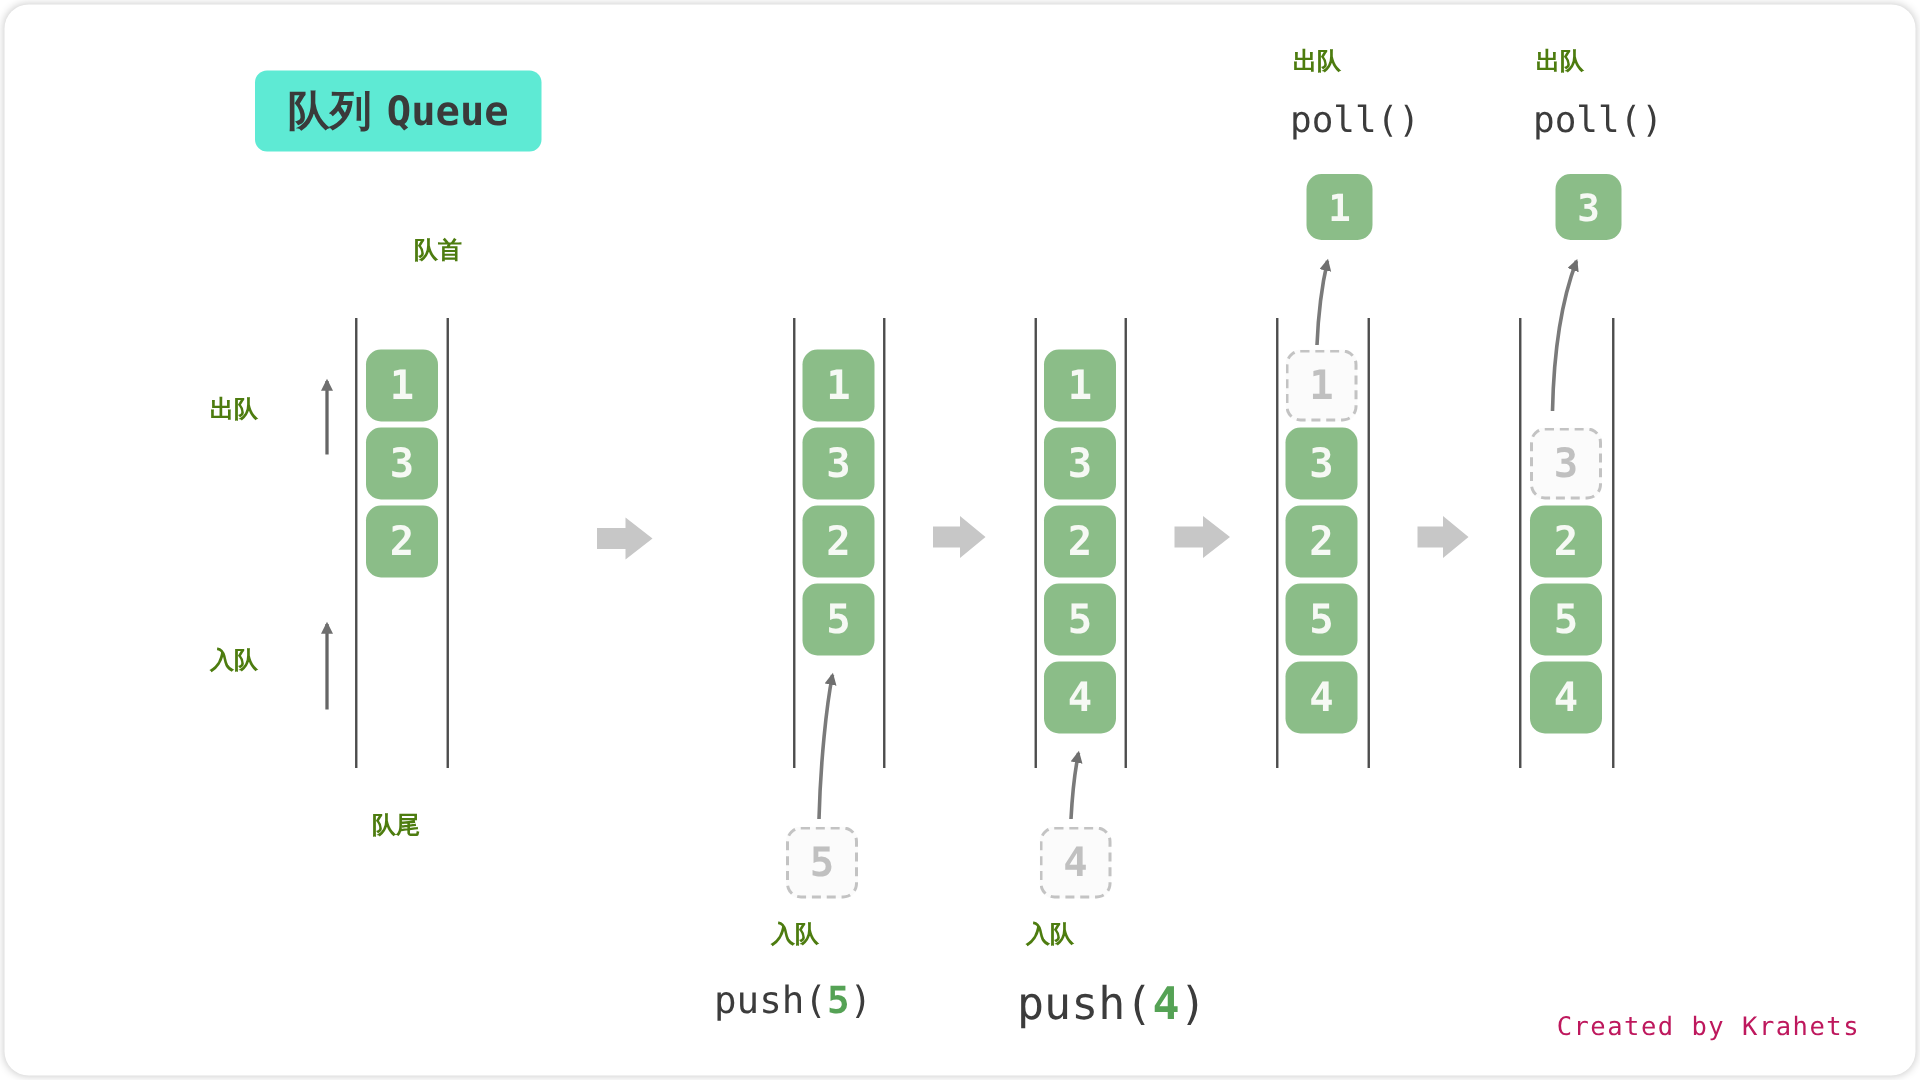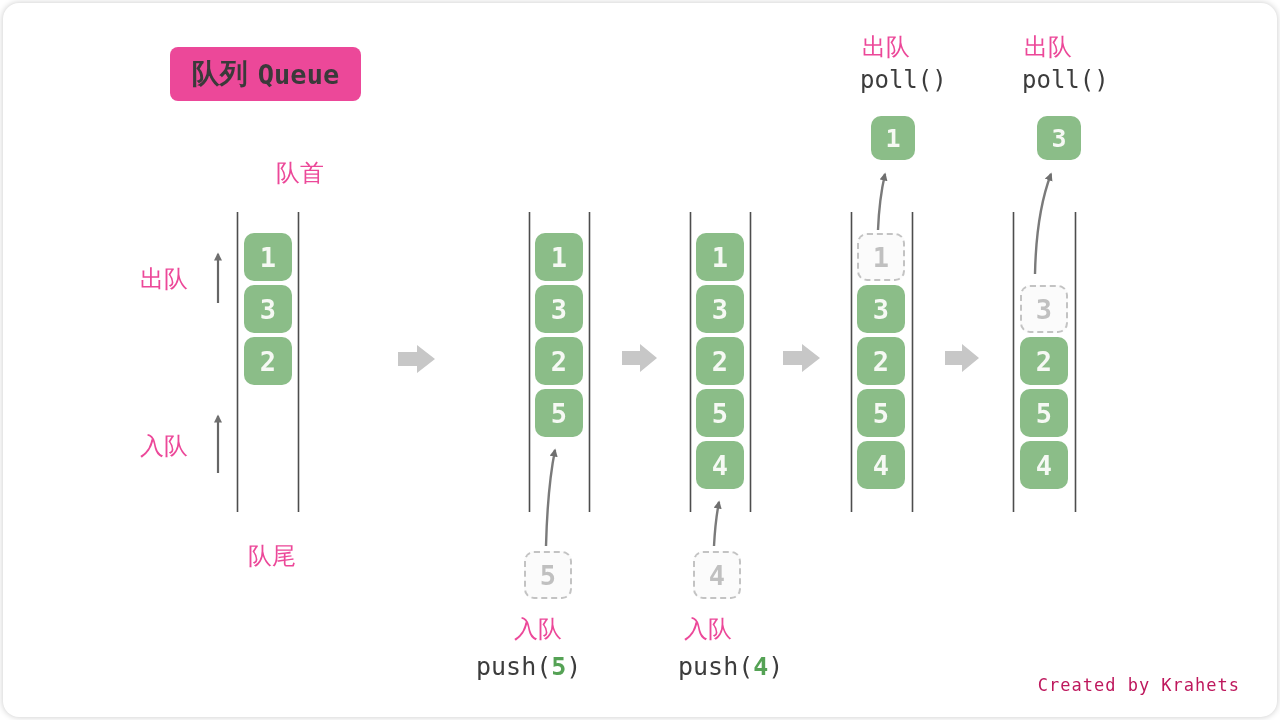--- a/index.html
+++ b/index.html
@@ -16,27 +16,27 @@
     left: 3px; top: 3px; right: 3px; bottom: 3px;
     background: #ffffff;
     border-radius: 16px;
     box-shadow: 0 0 6px rgba(0,0,0,0.22);
   }
   .overlay { position: absolute; left: 0; top: 0; width: 1280px; height: 720px; pointer-events: none; }
 
   .badge {
     position: absolute; left: 170px; top: 47px;
     width: 191px; height: 54px;
-    background: #ec4899; border-radius: 8px;
+    background: #5eead4; border-radius: 8px;
     display: flex; align-items: center; justify-content: center; gap: 10px;
   }
   .badge .zh { font-size: 28px; font-weight: bold; color: #3a3a3a; }
   .badge .en { font-size: 27px; color: #3a3a3a; font-family: "DejaVu Sans Mono", monospace; font-weight: bold; }
 
-  .zh-label { position: absolute; font-size: 24px; font-weight: normal; color: #ec4899; white-space: nowrap; }
+  .zh-label { position: absolute; font-size: 16px; font-weight: bold; color: #4d7c0f; white-space: nowrap; }
   .code-label { position: absolute; font-size: 24px; color: #3c3c3c; font-family: "DejaVu Sans Mono", monospace; white-space: nowrap; }
   .code-label .arg { color: #55a255; font-weight: bold; }
 
   .blk {
     position: absolute; width: 48px; height: 48px;
     border-radius: 10px;
     display: flex; align-items: center; justify-content: center;
     font-family: "DejaVu Sans Mono", monospace;
     font-weight: bold; font-size: 27px;
   }
@@ -119,21 +119,21 @@
   <div class="zh-label" style="left:1024px; top:31px;">出队</div>
   <div class="code-label" style="left:1022px; top:66px;">poll()</div>
   <div class="blk green small" style="left:1037px; top:116px;">3</div>
 
   <div class="blk dashed" style="left:524px; top:551px;">5</div>
   <div class="zh-label" style="left:514px; top:613px;">入队</div>
   <div class="code-label" style="left:476px; top:652px; font-size:25px;"><span>push(</span><span class="arg">5</span><span>)</span></div>
 
   <div class="blk dashed" style="left:693px; top:551px;">4</div>
   <div class="zh-label" style="left:684px; top:613px;">入队</div>
-  <div class="code-label" style="left:678px; top:652px; font-size:25px;"><span>push(</span><span class="arg">4</span><span>)</span></div>
+  <div class="code-label" style="left:678px; top:652px; font-size:30px;"><span>push(</span><span class="arg">4</span><span>)</span></div>
 
   <div class="blk green c1 r1">1</div>
   <div class="blk green c1 r2">3</div>
   <div class="blk green c1 r3">2</div>
 
   <div class="blk green c2 r1">1</div>
   <div class="blk green c2 r2">3</div>
   <div class="blk green c2 r3">2</div>
   <div class="blk green c2 r4">5</div>
 

